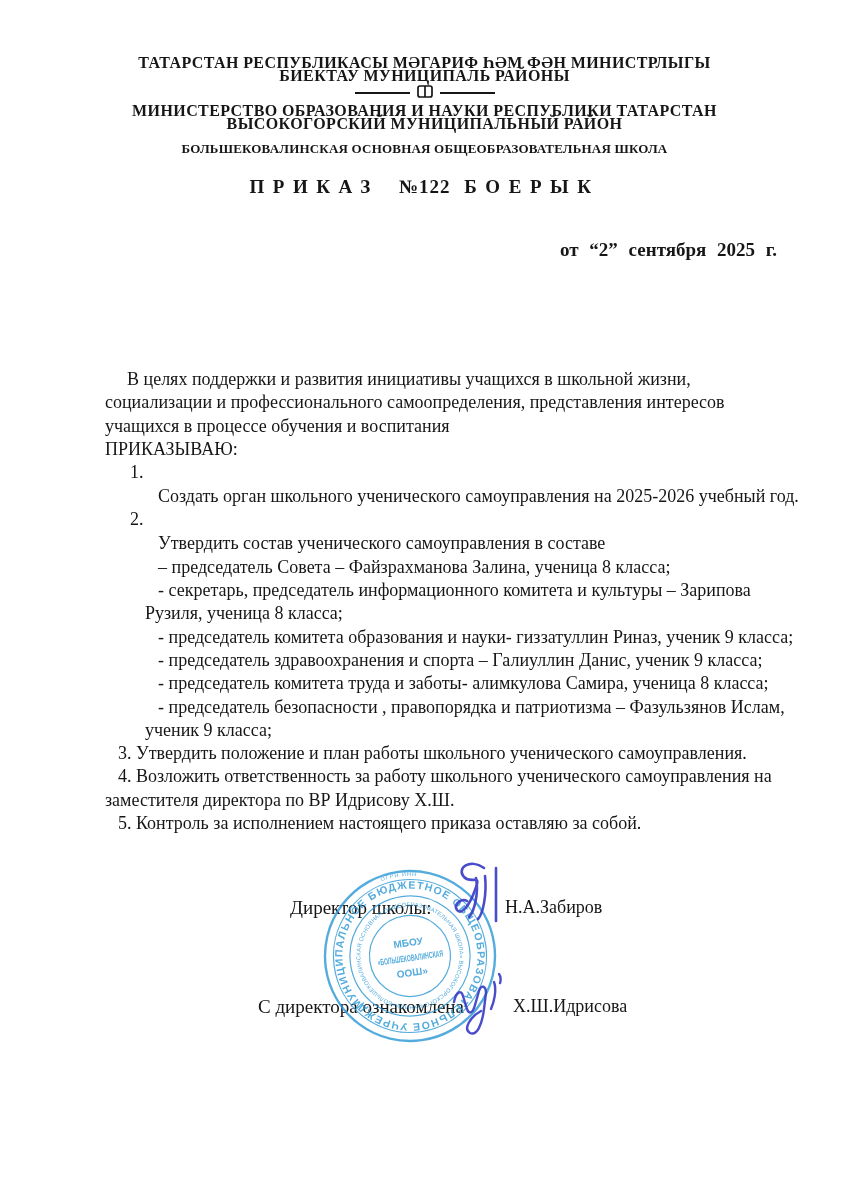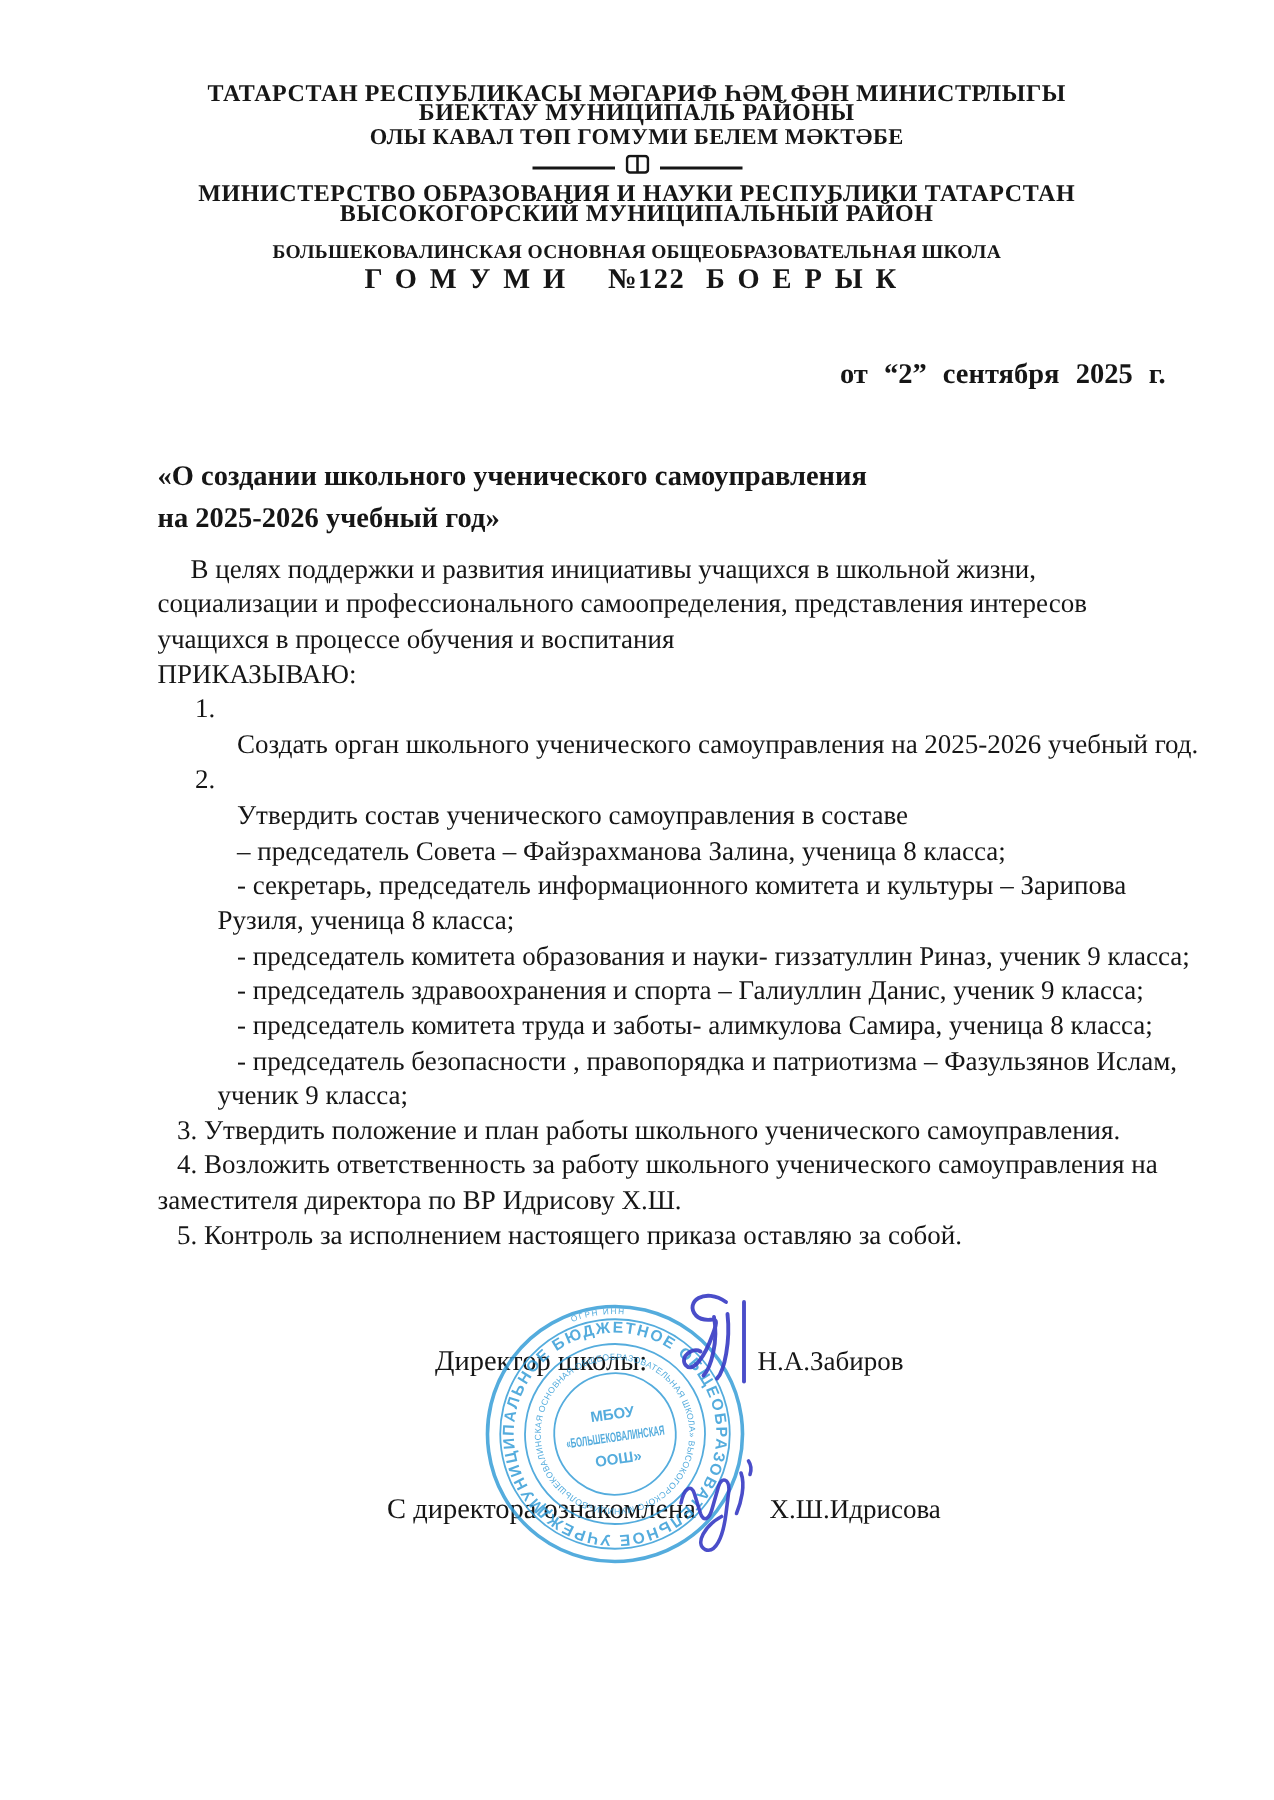--- a/index.html
+++ b/index.html
@@ -53,46 +53,41 @@
   #ack-sig{top:962px;left:448px;width:70px;height:78px;opacity:.92;}
 </style>
 </head>
 <body>
 
 <div class="page">
 
   <div class="letterhead">
     <div class="lh-small">ТАТАРСТАН РЕСПУБЛИКАСЫ МӘГАРИФ ҺӘМ ФӘН МИНИСТРЛЫГЫ</div>
     <div class="lh-small">БИЕКТАУ МУНИЦИПАЛЬ РАЙОНЫ</div>
-    <div class="lh-big">ОЛЫ КАВАЛ ТӨП ГОМУМИ БЕЛЕМ МӘКТӘБЕ</div>
     <div class="divider">
       <span class="rule"></span>
       <span>
         <svg width="16" height="13" viewBox="0 0 16 13">
           <rect x="1" y="1" width="14" height="11" rx="2" fill="none" stroke="#161616" stroke-width="1.7"></rect>
           <line x1="8" y1="1" x2="8" y2="12" stroke="#161616" stroke-width="1.7"></line>
         </svg>
       </span>
       <span class="rule"></span>
     </div>
     <div class="lh-small">МИНИСТЕРСТВО ОБРАЗОВАНИЯ И НАУКИ РЕСПУБЛИКИ ТАТАРСТАН</div>
     <div class="lh-small">ВЫСОКОГОРСКИЙ МУНИЦИПАЛЬНЫЙ РАЙОН</div>
     <div class="lh-big2">БОЛЬШЕКОВАЛИНСКАЯ ОСНОВНАЯ ОБЩЕОБРАЗОВАТЕЛЬНАЯ ШКОЛА</div>
   </div>
 
   <div class="order-title">
-    <span class="sp">ГОМУМИ</span><span class="num">№122</span><span class="sp">БОЕРЫК</span>
+    <span class="sp">ПРИКАЗ</span><span class="num">№122</span><span class="sp">БОЕРЫК</span>
   </div>
 
   <div class="order-date">от “2” сентября 2025 г.</div>
 
-  <div class="subject">
-    <div>«О создании школьного ученического самоуправления</div>
-    <div>на 2025-2026 учебный год»</div>
-  </div>
 
   <div class="body-text">
     <p class="indent">В целях поддержки и развития инициативы учащихся в школьной жизни, социализации и профессионального самоопределения, представления интересов учащихся в процессе обучения и воспитания</p>
     <p>ПРИКАЗЫВАЮ:</p>
 
     <div class="olist">
       <div class="oitem">
         <span class="onum">1.</span>
         <div class="otext nw">Создать орган школьного ученического самоуправления на 2025-2026 учебный год.</div>
       </div>

